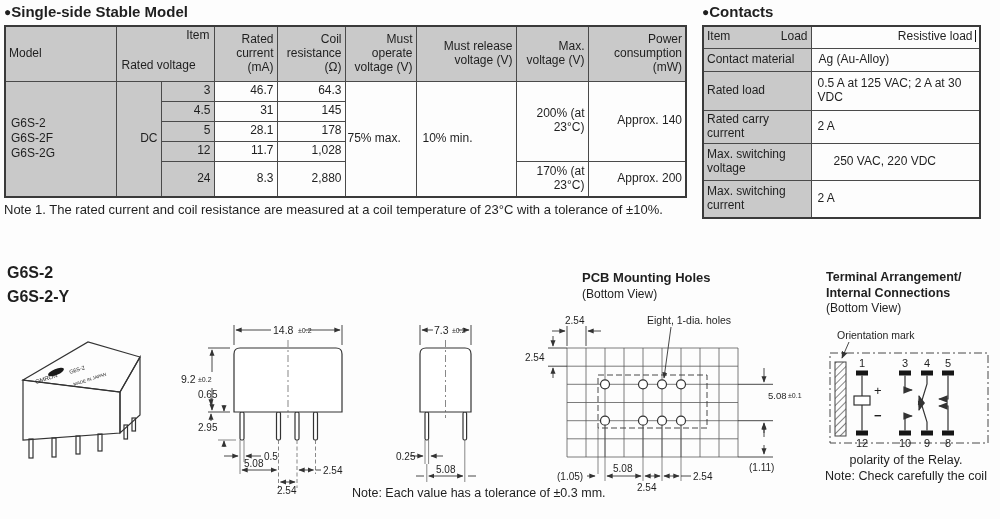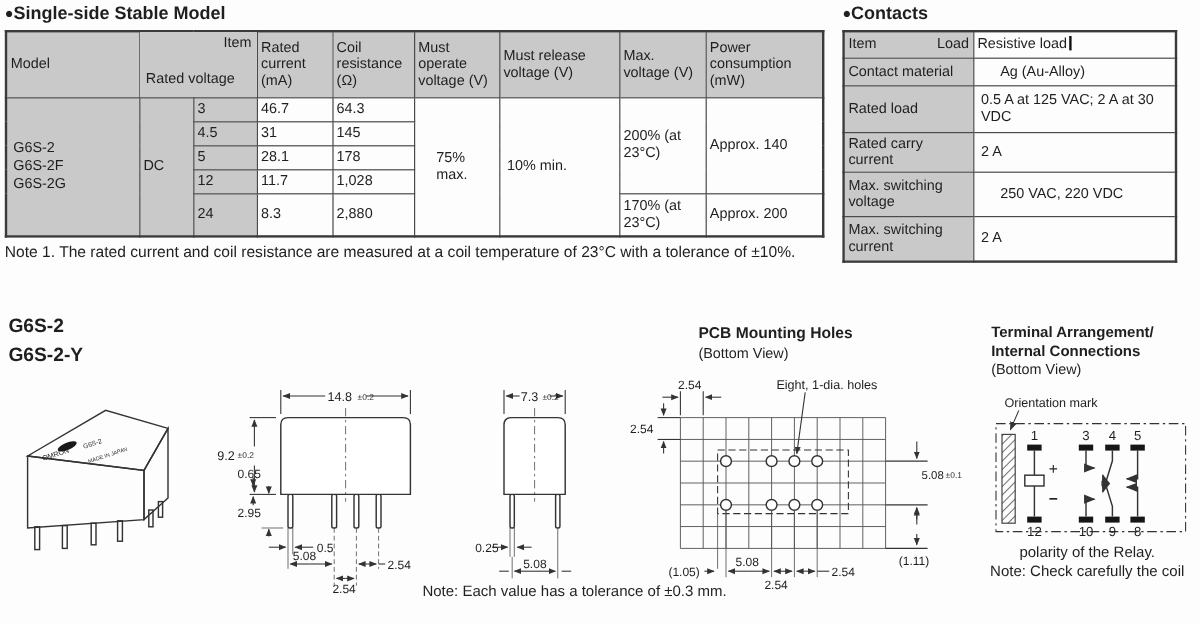--- a/index.html
+++ b/index.html
@@ -7,21 +7,21 @@
        font-family:"Liberation Sans",sans-serif;color:#1f1f1f;overflow:hidden;}
   .abs{position:absolute;}
   .sec-title{font-size:15px;font-weight:bold;white-space:nowrap;text-align:center;}
   .sec-title .bullet{font-size:12px;vertical-align:1px;}
   table{border-collapse:collapse;table-layout:fixed;}
   td{border:1px solid #4a4a4a;font-size:12px;padding:0 3px;vertical-align:middle;
      overflow:hidden;line-height:1.15;}
   .coil-table{border:2px solid #3a3a3a;}
   .contacts-table{border:2px solid #3a3a3a;}
   .g{background:#c9c9c9;}
-  .tc{text-align:left;}
+  .tc{text-align:right;}
   .hdr-merged{position:relative;}
   .hdr-item{position:absolute;top:2px;right:4px;}
   .hdr-rv{position:absolute;bottom:8px;left:5px;}
   .model-cell div{line-height:15px;}
   .notes{font-size:13px;line-height:13.5px;white-space:nowrap;}
   .notes .ind{padding-left:29px;}
   .models-heading{font-size:16px;font-weight:bold;line-height:24px;}
   .draw-title{font-size:13px;font-weight:bold;line-height:16px;white-space:nowrap;}
   .draw-sub{font-size:12px;font-weight:normal;}
   .small-note{font-size:12.5px;white-space:nowrap;}
@@ -79,21 +79,21 @@
   <tr style="height:20px">
     <td class="g model-cell" rowspan="5" style="padding-left:5px">
       <div>G6S-2</div>
       <div>G6S-2F</div>
       <div>G6S-2G</div>
     </td>
     <td class="g tc" rowspan="5">DC</td>
     <td class="g tc">3</td>
     <td class="tc">46.7</td>
     <td class="tc">64.3</td>
-    <td rowspan="5" style="padding-left:18px">75% max.</td>
+    <td rowspan="5" style="padding-left:2px">75% max.</td>
     <td rowspan="5" style="padding-left:6px">10% min.</td>
     <td class="tc" rowspan="4">200% (at 23°C)</td>
     <td class="tc" rowspan="4">Approx. 140</td>
   </tr>
   <tr style="height:20px">
     <td class="g tc">4.5</td>
     <td class="tc">31</td>
     <td class="tc">145</td>
   </tr>
   <tr style="height:20px">
@@ -132,21 +132,21 @@
   <tbody>
         <tr style="height:22px">
     <td class="g">
       <span style="float:left">Item</span>
       <span style="float:right">Load</span>
     </td>
     <td class="tc"><span>Resistive load</span><span class="cursor"></span></td>
   </tr>
   <tr style="height:23px">
     <td class="g">Contact material</td>
-    <td style="padding-left:22px">Ag (Au-Alloy)</td>
+    <td style="padding-left:7px">Ag (Au-Alloy)</td>
   </tr>
   <tr style="height:39px">
     <td class="g">Rated load</td>
     <td style="padding-left:6px">0.5 A at 125 VAC; 2 A at 30 VDC</td>
   </tr>
   <tr style="height:33px">
     <td class="g">Rated carry current</td>
     <td style="padding-left:6px">2 A</td>
   </tr>
   <tr style="height:37px">

